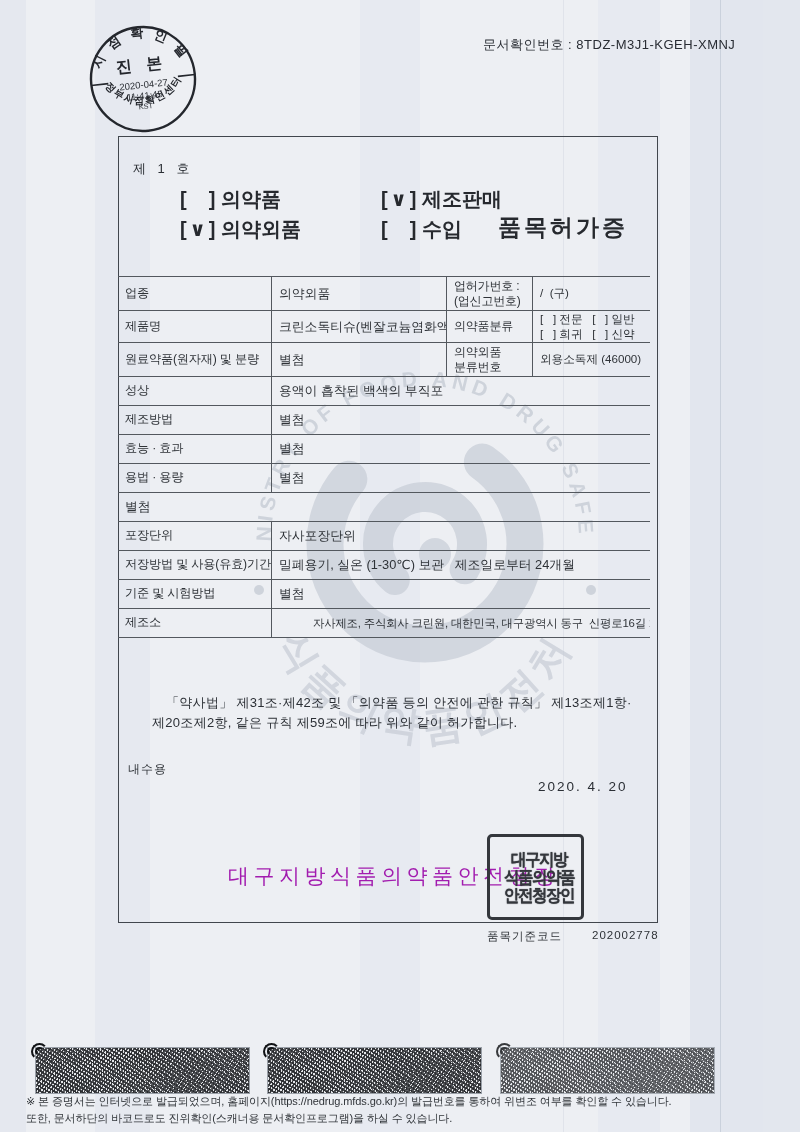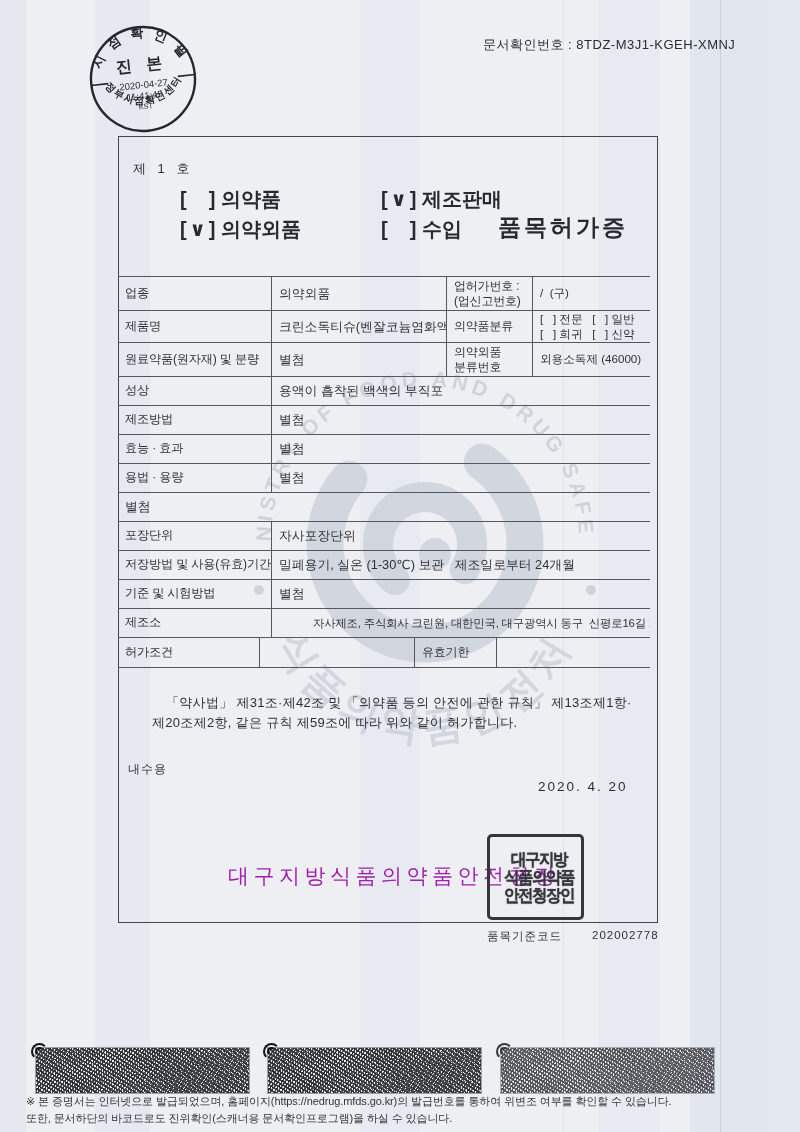--- a/index.html
+++ b/index.html
@@ -241,34 +241,20 @@
         </div>
       </div>
       <div class="t-row" style="height: 29px; grid-template-columns: 154px 1fr; gap: 34px;">
         <div class="t-cell lbl">
           <div class="t-line">제조소</div>
         </div>
         <div class="t-cell val small">
           <div class="t-line">자사제조, 주식회사 크린원, 대한민국, 대구광역시 동구  신평로16길 12-8 신평동</div>
         </div>
       </div>
-      <div class="t-row" style="height: 30px; grid-template-columns: 142px 155px 82px 1fr;">
-        <div class="t-cell lbl">
-          <div class="t-line">허가조건</div>
-        </div>
-        <div class="t-cell val">
-          <div class="t-line"></div>
-        </div>
-        <div class="t-cell lbl sub">
-          <div class="t-line">유효기한</div>
-        </div>
-        <div class="t-cell val subv">
-          <div class="t-line"></div>
-        </div>
-      </div>
     </div>
 
   <div class="legal">「약사법」 제31조·제42조 및 「의약품 등의 안전에 관한 규칙」 제13조제1항·
 제20조제2항, 같은 규칙 제59조에 따라 위와 같이 허가합니다.</div>
   <div class="usage">내수용</div>
   <div class="issue-date">2020. 4. 20</div>
   <div class="issuer">대구지방식품의약품안전청장</div>
 
   <div class="seal">
     <div>대구지방</div>

